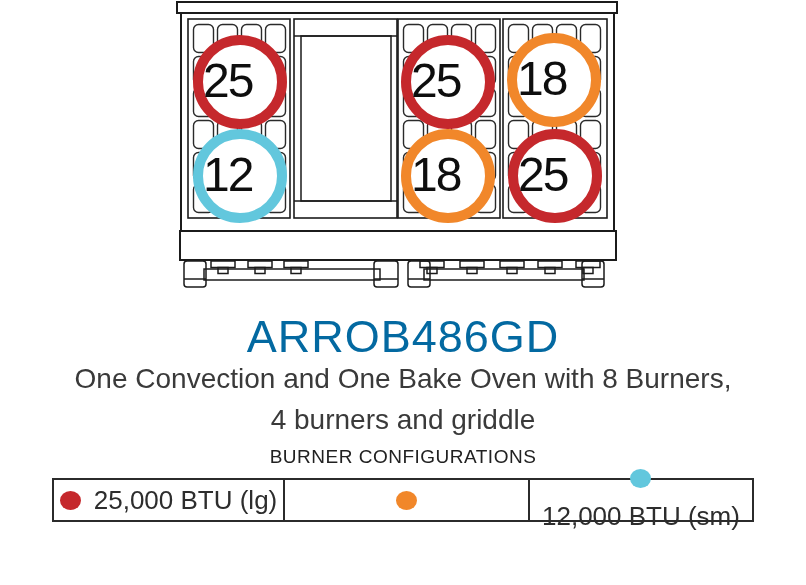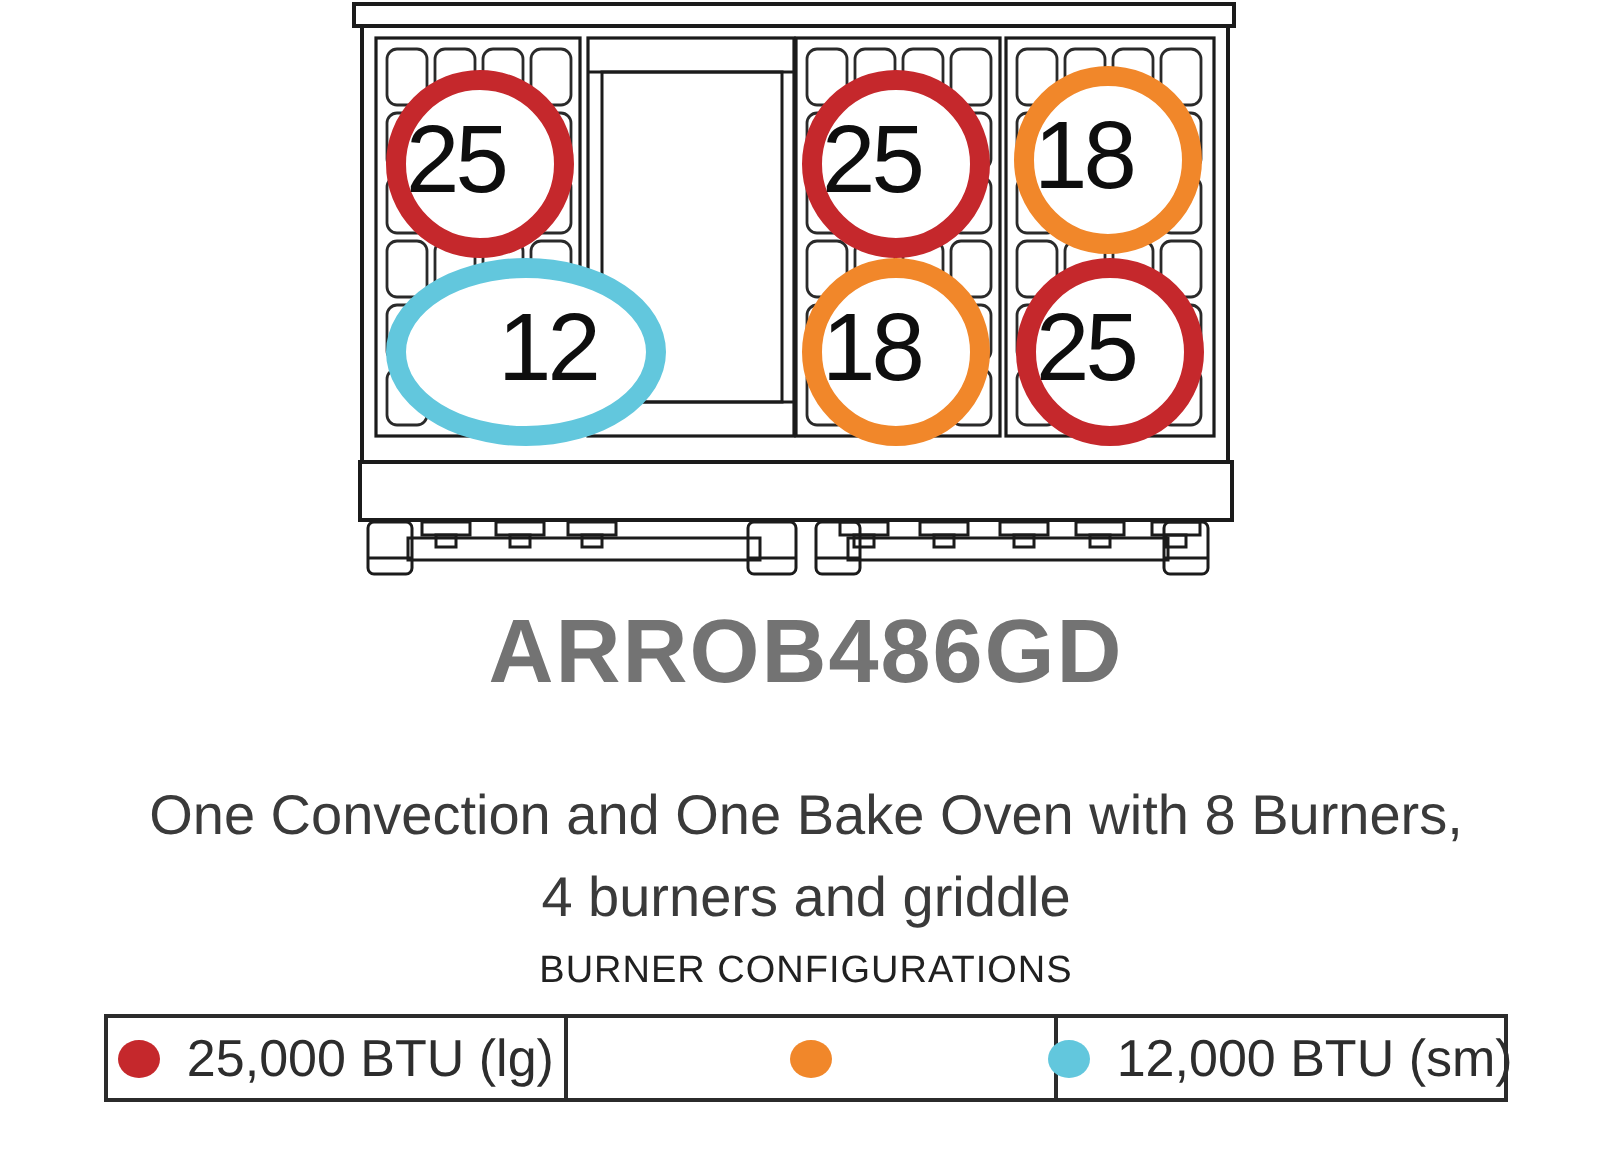--- a/index.html
+++ b/index.html
@@ -43,30 +43,29 @@
     transform: translateY(-1px);
   }
   .pos-b0 { left: 193px; top: 35px; }
   .pos-b1 { left: 193px; top: 129px; }
   .pos-b2 { left: 401px; top: 35px; }
   .pos-b3 { left: 401px; top: 129px; }
   .pos-b4 { left: 507px; top: 33px; }
   .pos-b5 { left: 508px; top: 129px; }
   
   .model {
-    margin-top: 3px;
+    margin-top: 14px;
     text-align: center;
     font-size: 45px;
-    font-weight: 700;
+    font-weight: 400;
     letter-spacing: 1px;
-    color: #737373;
+    color: #0369a1;
     line-height: 1;
   }
   .desc {
-    margin-top: 40px;
     text-align: center;
     font-size: 28px;
     font-weight: 300;
     color: #3a3a3a;
     line-height: 1.45;
   }
   .config-title {
     margin-top: 6px;
     text-align: center;
     font-size: 19px;
@@ -85,21 +84,21 @@
   }
   .legend-cell {
     display: flex;
     align-items: center;
     justify-content: center;
     gap: 13px;
   }
   .legend-cell + .legend-cell { border-left: 2px solid #2b2b2b; }
   .cell-0 { width: 33%; border-radius: 14px; }
   .cell-1 { width: 35%; }
-  .cell-2 { width: 32%; }
+  .cell-2 { width: 32%; flex-direction: column; }
   .legend-dot {
     width: 21px;
     height: 19px;
     border-radius: 50%;
     background: #c5282c; 
     flex: 0 0 auto;
   }
   .legend-label {
     font-size: 26px;
     font-weight: 300;
@@ -186,21 +185,21 @@
         <rect x="538" y="261" width="24" height="6.5"></rect>
           <rect x="545" y="267.5" width="10" height="6"></rect>
         <rect x="576" y="261" width="24" height="6.5"></rect>
           <rect x="583" y="267.5" width="10" height="6"></rect>
       </g>
     </svg>
 
     <div class="burner-circle pos-b0" style="border-color: rgb(197, 40, 44);">
       <span>25</span>
     </div>
-    <div class="burner-circle pos-b1" style="border-color: rgb(98, 199, 221); padding-left: 46px;">
+    <div class="burner-circle pos-b1" style="border-color: rgb(98, 199, 221);">
       <span>12</span>
     </div>
     <div class="burner-circle pos-b2" style="border-color: rgb(197, 40, 44);">
       <span>25</span>
     </div>
     <div class="burner-circle pos-b3" style="border-color: rgb(241, 135, 42);">
       <span>18</span>
     </div>
     <div class="burner-circle pos-b4" style="border-color: rgb(241, 135, 42);">
       <span>18</span>

